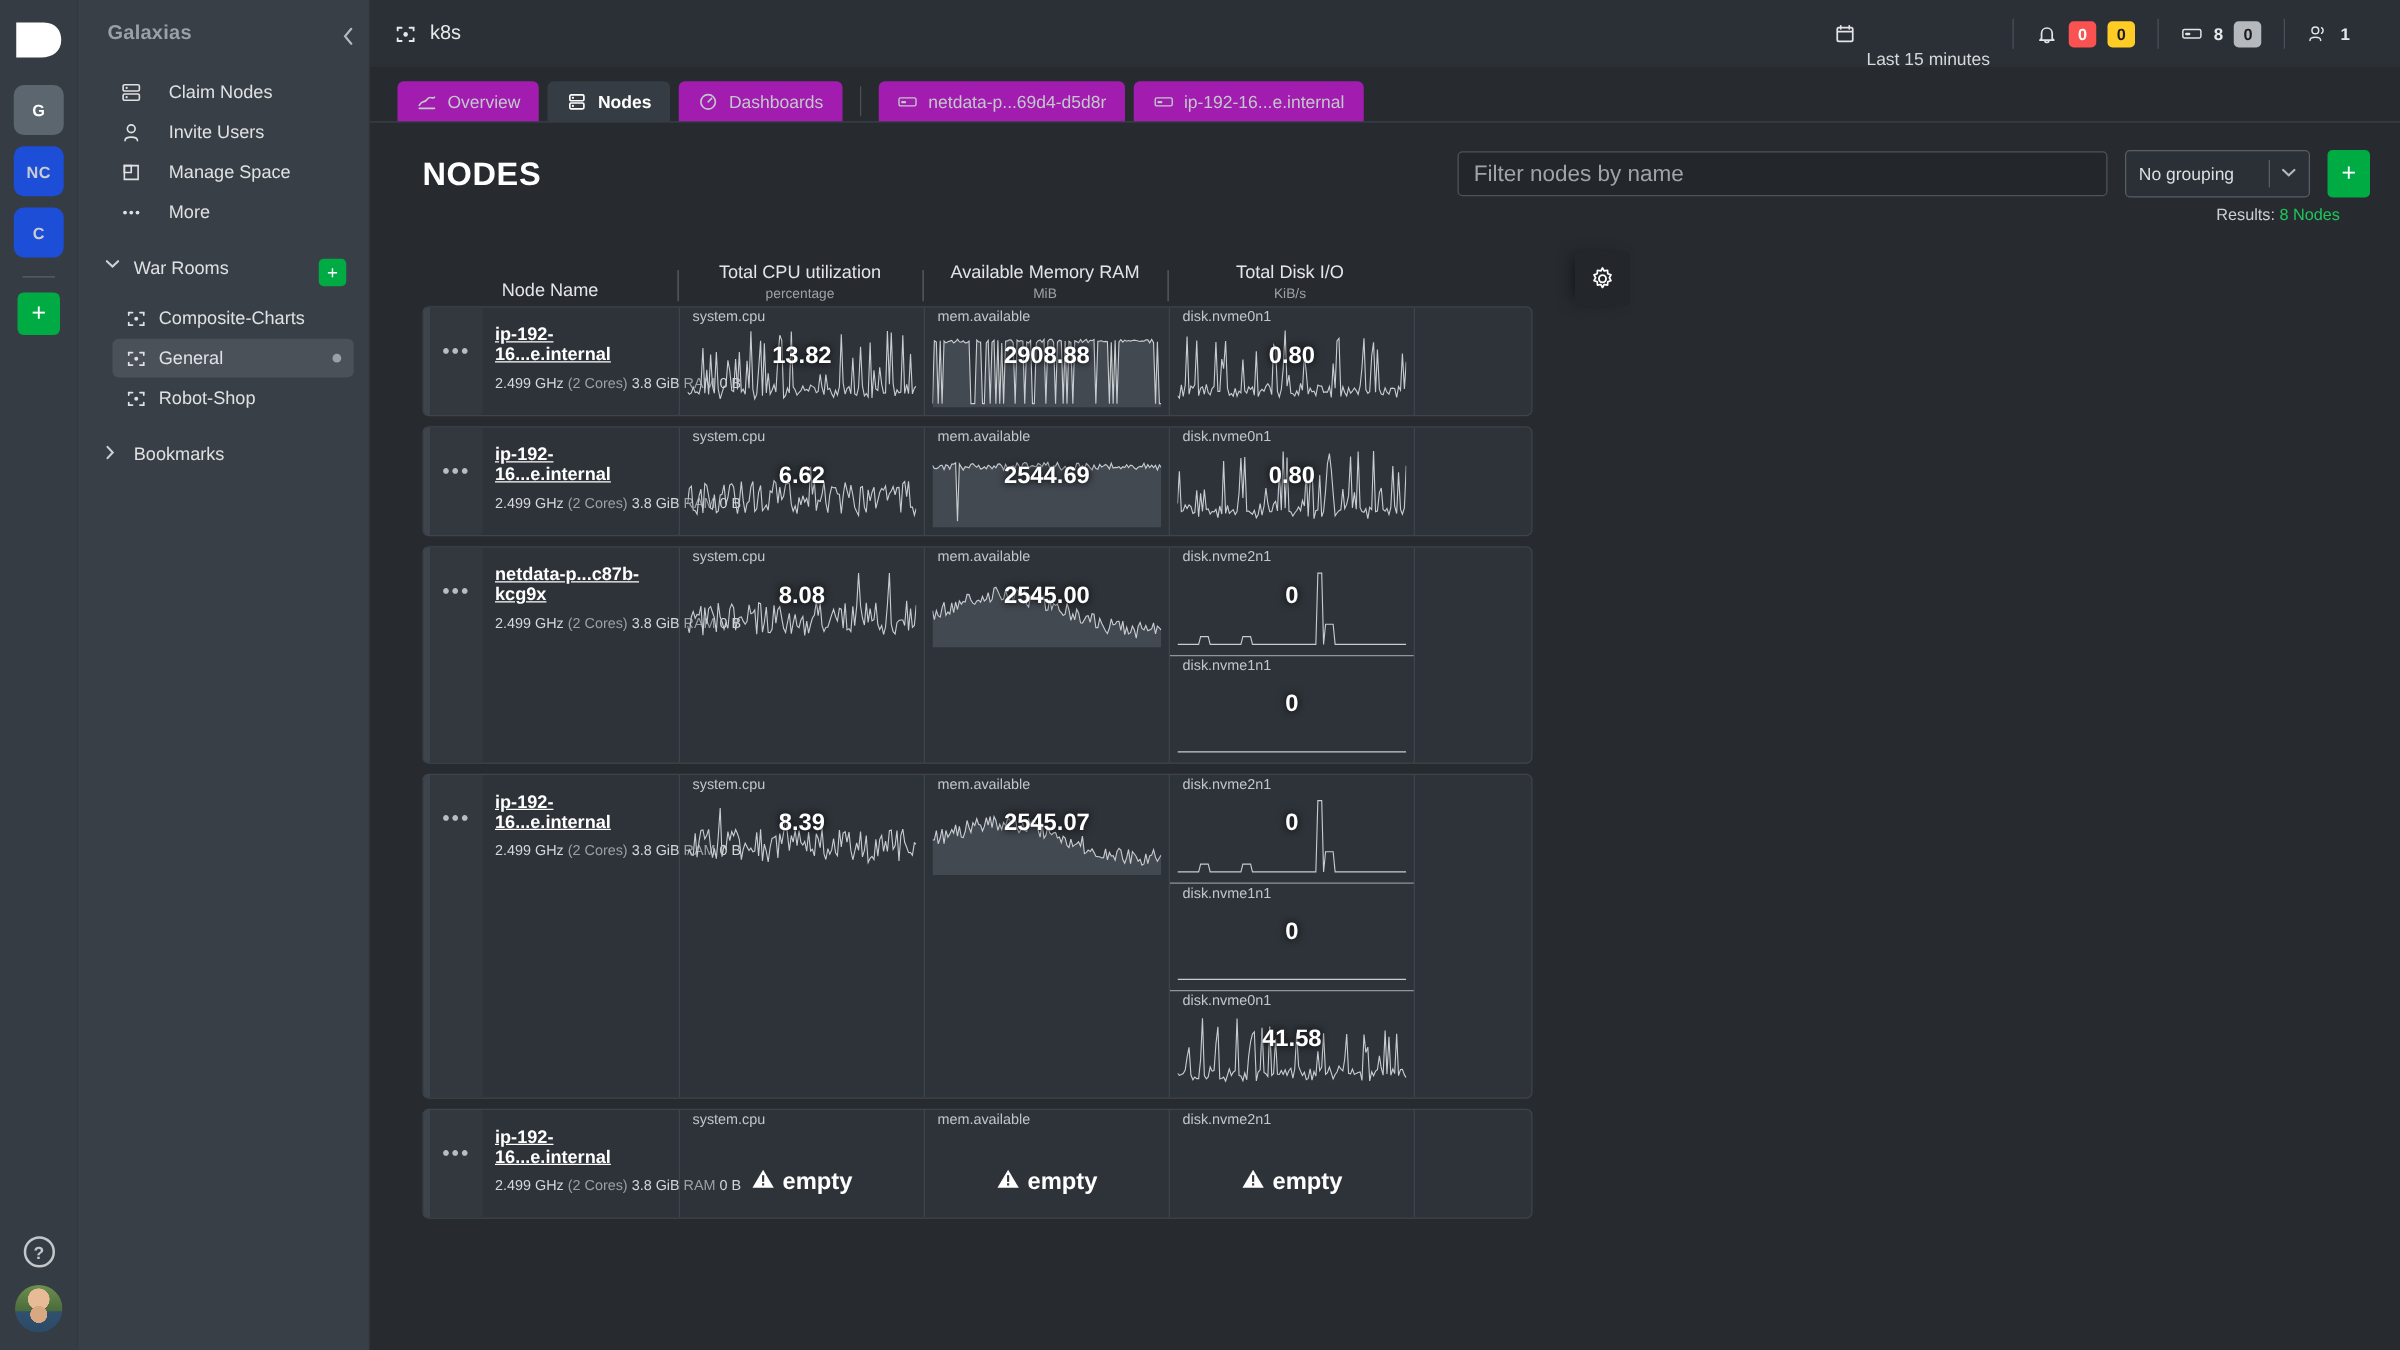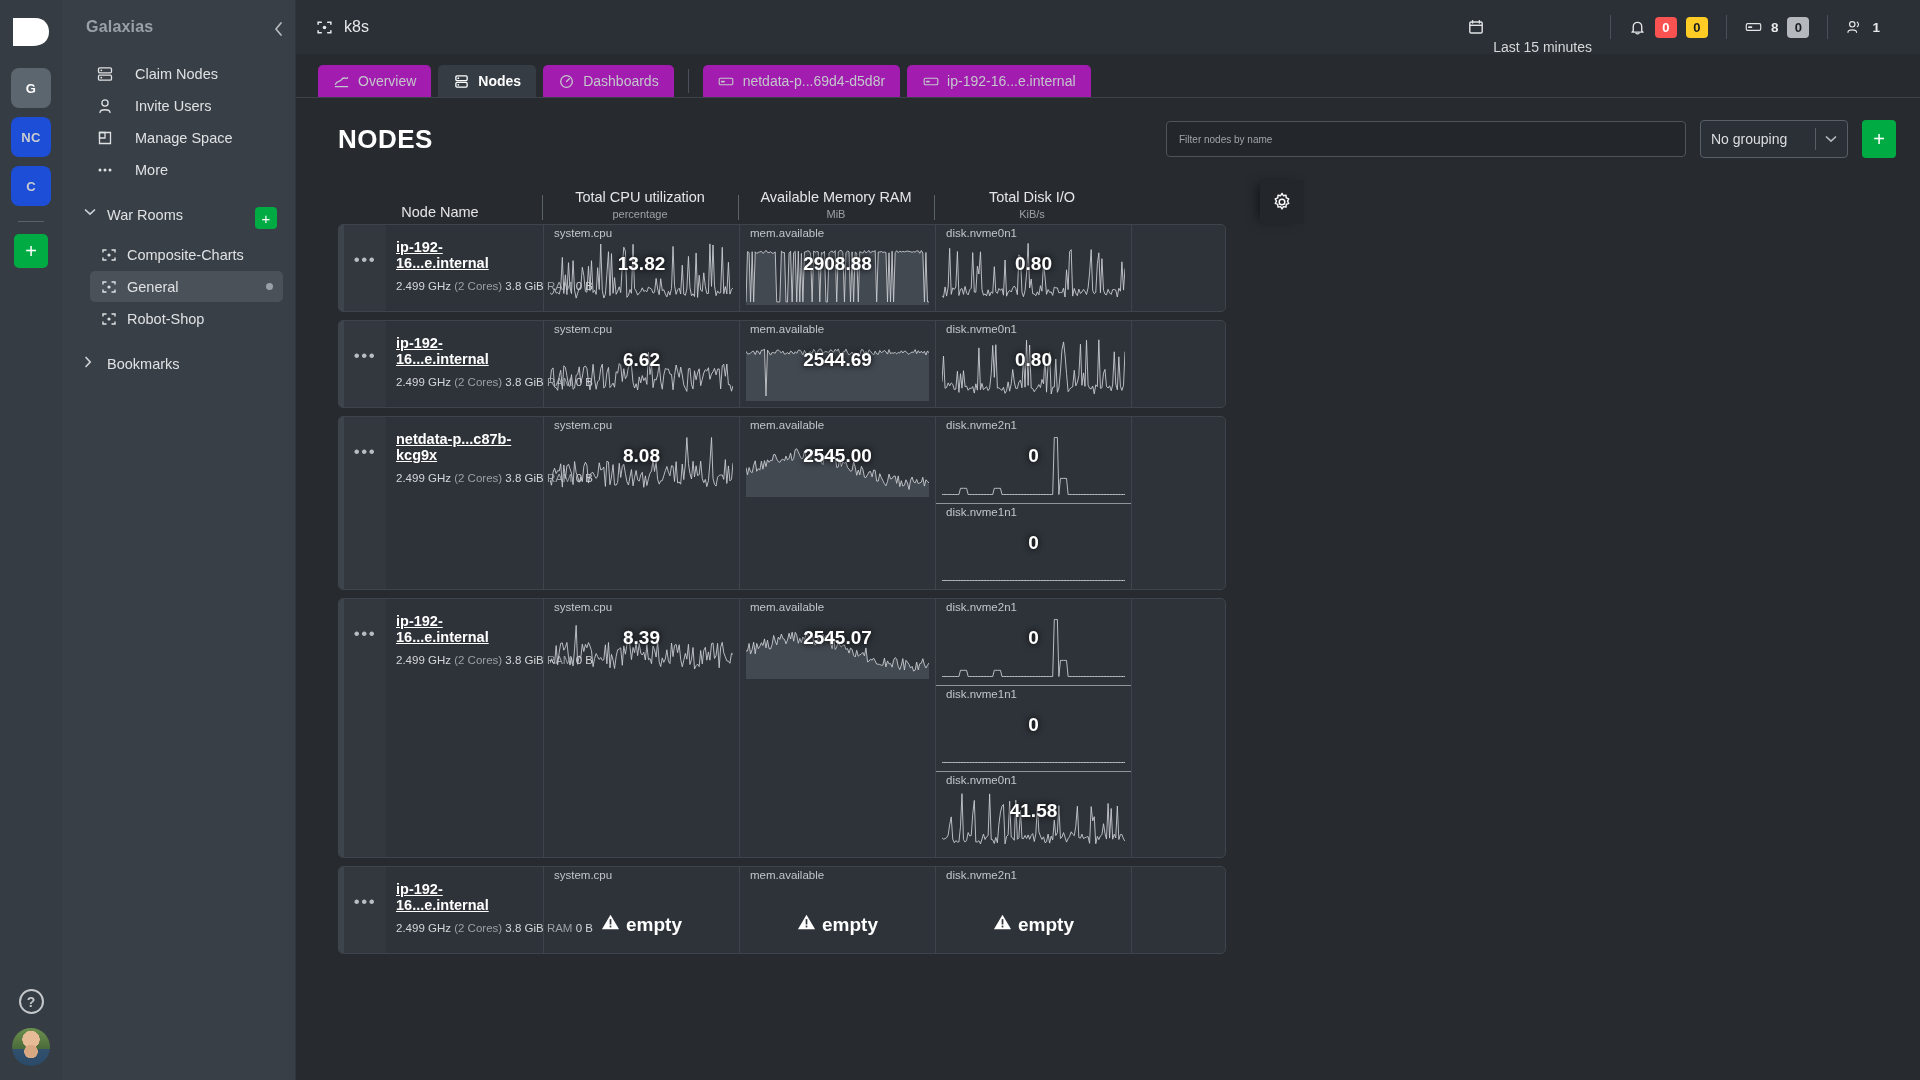--- a/index.html
+++ b/index.html
@@ -130,21 +130,21 @@
 
   
   .nodes-head {
     display: flex; align-items: center; padding: 22px 24px 0 42px; flex-shrink: 0;
   }
   .nodes-title { font-size: 26px; font-weight: bold; color: #fff; letter-spacing: .5px; }
   .head-right { margin-left: auto; display: flex; align-items: center; gap: 14px; }
   .filter-input {
     width: 520px; height: 36px; background: #23272c;
     border: 1px solid #4d545c; border-radius: 4px;
-    color: #cfd2d5; font-size: 10px; padding: 0 12px;
+    color: #cfd2d5; font-size: 18px; padding: 0 12px;
     font-family: "Liberation Sans", sans-serif; outline: none;
   }
   .filter-input::placeholder { color: #a0a4a8; }
   .group-select {
     width: 148px; height: 38px; background: #2b3036;
     border: 1px solid #565e66; border-radius: 4px;
     display: flex; align-items: center; padding: 0 10px;
     font-size: 14px; color: #dcdee0; cursor: pointer;
   }
   .gs-label { flex: 1; }
@@ -466,20 +466,24 @@
           <span class="gs-chev">
             <svg width="12" height="8" viewBox="0 0 12 8">
                 <path d="M1.5 2 L6 6.2 L10.5 2" stroke="#b4b8bc" stroke-width="1.7" fill="none" stroke-linecap="round"></path>
               </svg>
           </span>
         </div>
         <div class="plus-btn">+</div>
       </div>
     </div>
 
+    <div class="results-line">
+      <span>Results:</span>
+      <span class="results-count">8 Nodes</span>
+    </div>
 
     <div class="table-wrap">
       <div class="table">
 
         <div class="thead">
           <div class="th th-name">
             <div class="t1">Node Name</div>
           </div>
           <div class="th th-metric divider">
             <div class="t1">Total CPU utilization</div>

